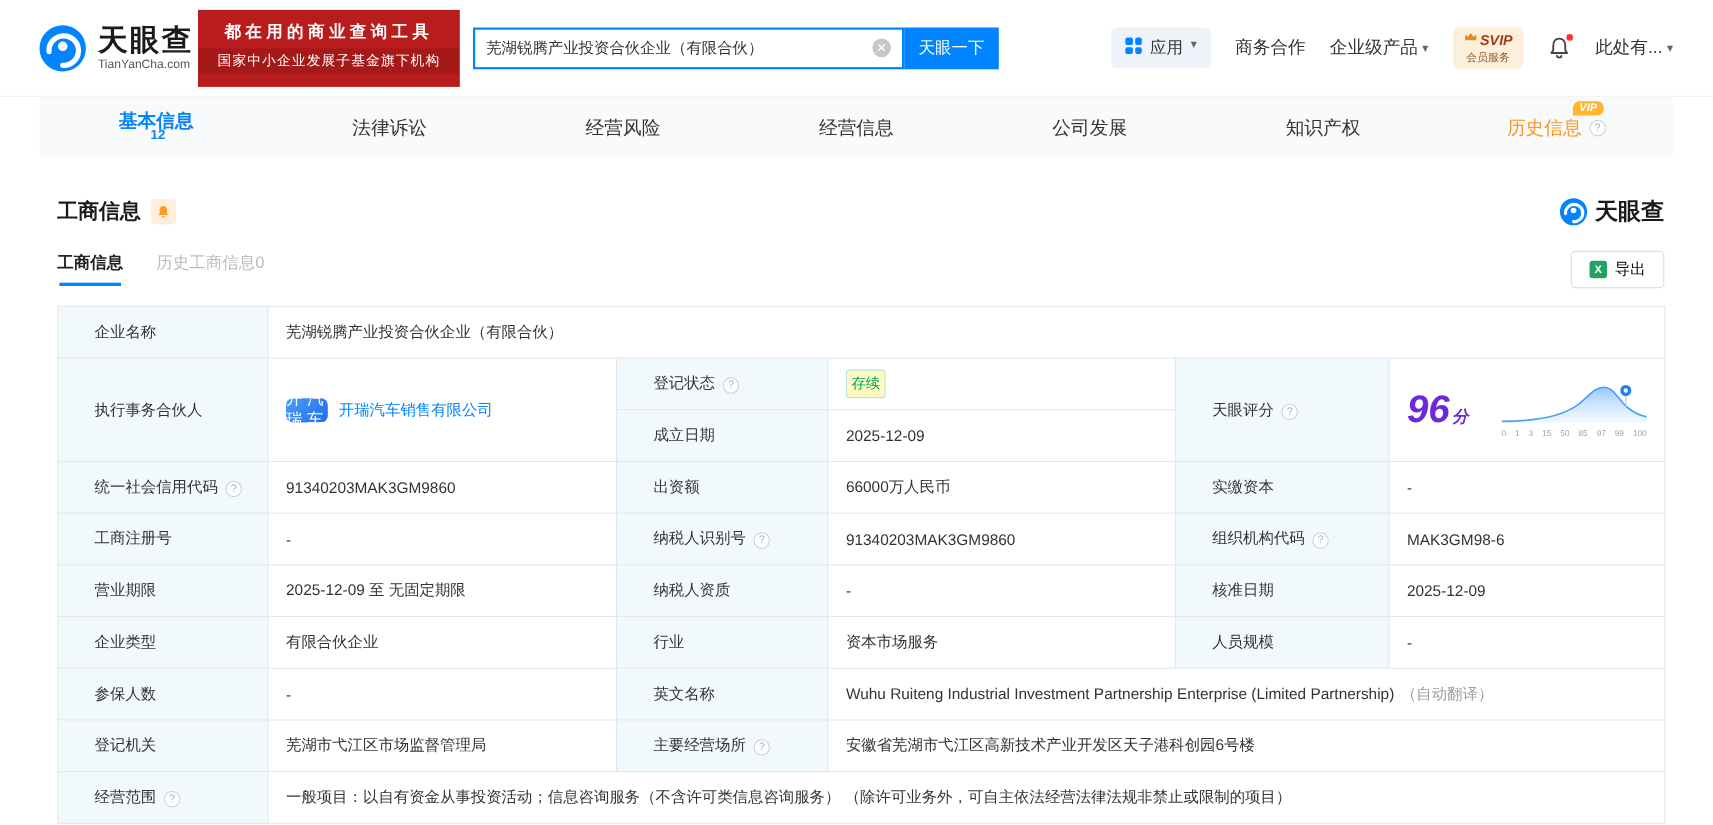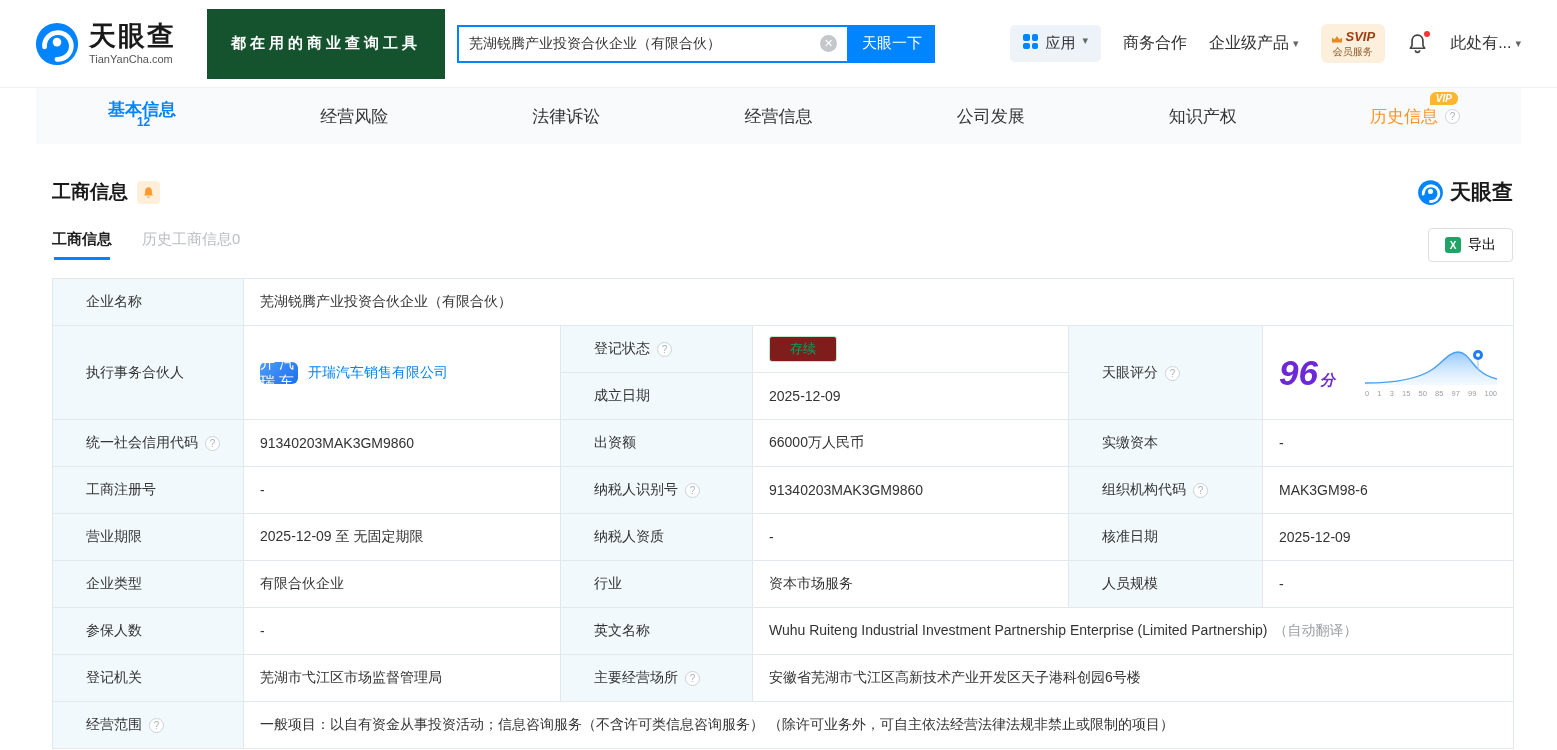--- a/index.html
+++ b/index.html
@@ -6,21 +6,21 @@
   html,body { width:1557px; height:750px; overflow:hidden; background:#fff;
     font-family:"Liberation Sans","DejaVu Sans",sans-serif; color:#333; }
 
   
   .topbar { height:88px; display:flex; align-items:center; padding:0 36px 0 34px;
     border-bottom:1px solid #f0f0f0; }
   .logo { display:flex; align-items:center; gap:9px; }
   .logo svg { width:46px; height:46px; }
   .logo-title { font-size:27px; font-weight:bold; color:#1a1a1a; letter-spacing:2px; line-height:1.1; }
   .logo-sub { font-size:11px; color:#555; margin-top:1px; }
-  .banner { margin-left:31px; width:238px; height:70px; background:#14532d; color:#fff;
+  .banner { margin-left:4px; width:238px; height:70px; background:#b91c1c; color:#fff;
     display:flex; flex-direction:column; justify-content:center; text-align:center; }
   .banner-l1 { font-size:15px; font-weight:bold; letter-spacing:4px; }
   .banner-l2 { font-size:12.5px; letter-spacing:1px; margin-top:5px; background:rgba(0,0,0,.10); padding:3px 0; }
 
   .search-area { margin-left:12px; display:flex; flex-direction:column; }
   .search-tabs { display:flex; align-items:flex-end; height:24px; }
   .search-tab { font-size:14px; padding:3px 12px; color:#333; cursor:pointer; }
   .search-tab.active { background:#0084ff; color:#fff; border-radius:4px 4px 0 0; }
   .search-row { display:flex; }
   .search-box { width:392px; height:38px; border:2px solid #0084ff; background:#fff;
@@ -32,21 +32,21 @@
     border:none; cursor:pointer; }
 
   .header-right { margin-left:auto; display:flex; align-items:center; gap:22px; }
   .apps-btn { display:flex; gap:7px; background:#edf3f9; padding:9px 13px;
     border-radius:5px; font-size:15px; cursor:pointer; }
   .grid-icon { width:15px; height:15px; display:grid; grid-template-columns:1fr 1fr; gap:2px; }
   .grid-icon span { background:#0084ff; border-radius:2px; }
   .caret { font-size:11px; color:#666; }
   .nav-link { font-size:16px; color:#333; text-decoration:none; display:flex; align-items:center; gap:4px; cursor:pointer; }
   .vip-card { background:#fcf0dd; border-radius:6px; padding:5px 10px 4px; text-align:center; cursor:pointer; }
-  .vip-card .l1 { display:flex; align-items:flex-end; justify-content:center; gap:3px;
+  .vip-card .l1 { display:flex; align-items:flex-start; justify-content:center; gap:3px;
     color:#a03d12; font-weight:bold; font-size:13px; font-style:italic; }
   .vip-card .l2 { color:#8d5a2b; font-size:10px; margin-top:1px; }
   .bell-wrap { position:relative; cursor:pointer; display:flex; }
   .bell-wrap .dot { position:absolute; top:-2px; right:-2px; width:6px; height:6px;
     border-radius:50%; background:#f33; }
 
   
   .main-tabs { margin:0 36px; height:56px; display:flex; background:#f8fafb; }
   .main-tab { flex:1; display:flex; align-items:center; justify-content:center;
     font-size:17px; color:#333; cursor:pointer; position:relative; }
@@ -78,22 +78,22 @@
   .export-btn { margin-left:auto; display:flex; align-items:center; gap:7px; border:1px solid #dcdfe3;
     border-radius:4px; padding:7px 16px; font-size:14px; background:#fff; cursor:pointer; }
   .xls-icon { width:16px; height:16px; background:#21a366; border-radius:3px; color:#fff;
     font-size:10px; font-weight:bold; display:flex; align-items:center; justify-content:center; }
 
   
   .info-table { margin:16px 52px 0; width:1461px; border-collapse:collapse; table-layout:fixed; }
   .info-table td { border:1px solid #e2e8ee; font-size:14px; padding:6px 16px; height:47px; color:#333; }
   .info-table td.lbl { background:#f2f9fd;padding-left:33px; }
   .link { color:#0084ff; cursor:pointer; text-decoration:none; }
-  .tag-green { display:inline-block; background:#7f1d1d; border:1px solid #bde7d1; color:#00a35f;
-    padding:3px 20px; border-radius:3px; font-size:13px; }
+  .tag-green { display:inline-block; background:#fef9c3; border:1px solid #bde7d1; color:#00a35f;
+    padding:3px 4px; border-radius:3px; font-size:13px; }
   .gray-note { color:#9aa0a6; margin-left:6px; }
   .partner { display:flex; align-items:center; gap:10px; }
   .partner-logo { width:38px; height:22px; border-radius:6px; flex:0 0 38px;
     background:linear-gradient(135deg,#4a9ef8,#1f6ef0); color:#fff; font-size:15px;
     display:flex; flex-direction:row; align-items:center; justify-content:center; line-height:1.25; }
   .score-wrap { display:flex; align-items:center; justify-content:space-between; }
   .score-num { color:#6d28d9; font-weight:bold; font-style:italic; font-size:35px; white-space:nowrap; }
   .score-unit { font-size:15px; margin-left:2px; }
   .score-chart { width:132px; }
   .score-axis { display:flex; justify-content:space-between; font-size:7.5px; color:#9aa0a6;
@@ -110,20 +110,21 @@
       <circle cx="24" cy="22" r="4.5" fill="#fff"></circle>
     </svg>
     <div>
       <div class="logo-title">天眼查</div>
       <div class="logo-sub">TianYanCha.com</div>
     </div>
   </div>
 
   <div class="banner">
     <div class="banner-l1">都在用的商业查询工具</div>
+    <div class="banner-l2">国家中小企业发展子基金旗下机构</div>
   </div>
 
   <div class="search-area">
     <div class="search-row">
       <div class="search-box">
         <input type="text" value="芜湖锐腾产业投资合伙企业（有限合伙）" style="">
         <span class="clear-btn">✕</span>
       </div>
       <button class="search-btn">天眼一下</button>
     </div>
@@ -169,24 +170,24 @@
     </a>
   </div>
 </header>
 
 <nav class="main-tabs">
   <div class="main-tab active">
     <span>基本信息</span>
     <span class="tab-count">12</span>
   </div>
   <div class="main-tab">
+      <span>法律诉讼</span>
+    </div>
+  <div class="main-tab">
       <span>经营风险</span>
-    </div>
-  <div class="main-tab">
-      <span>法律诉讼</span>
     </div>
   <div class="main-tab">
       <span>经营信息</span>
     </div>
   <div class="main-tab">
       <span>公司发展</span>
     </div>
   <div class="main-tab">
       <span>知识产权</span>
     </div>

